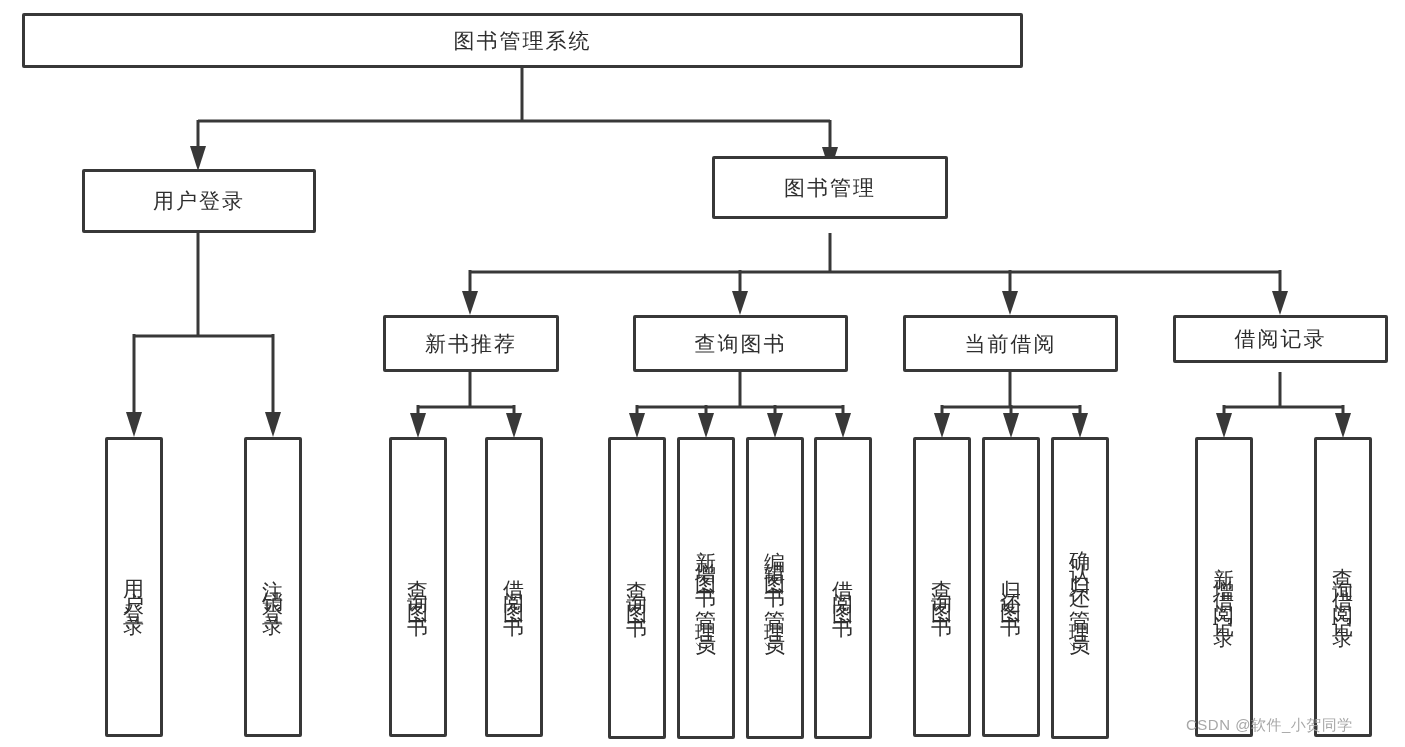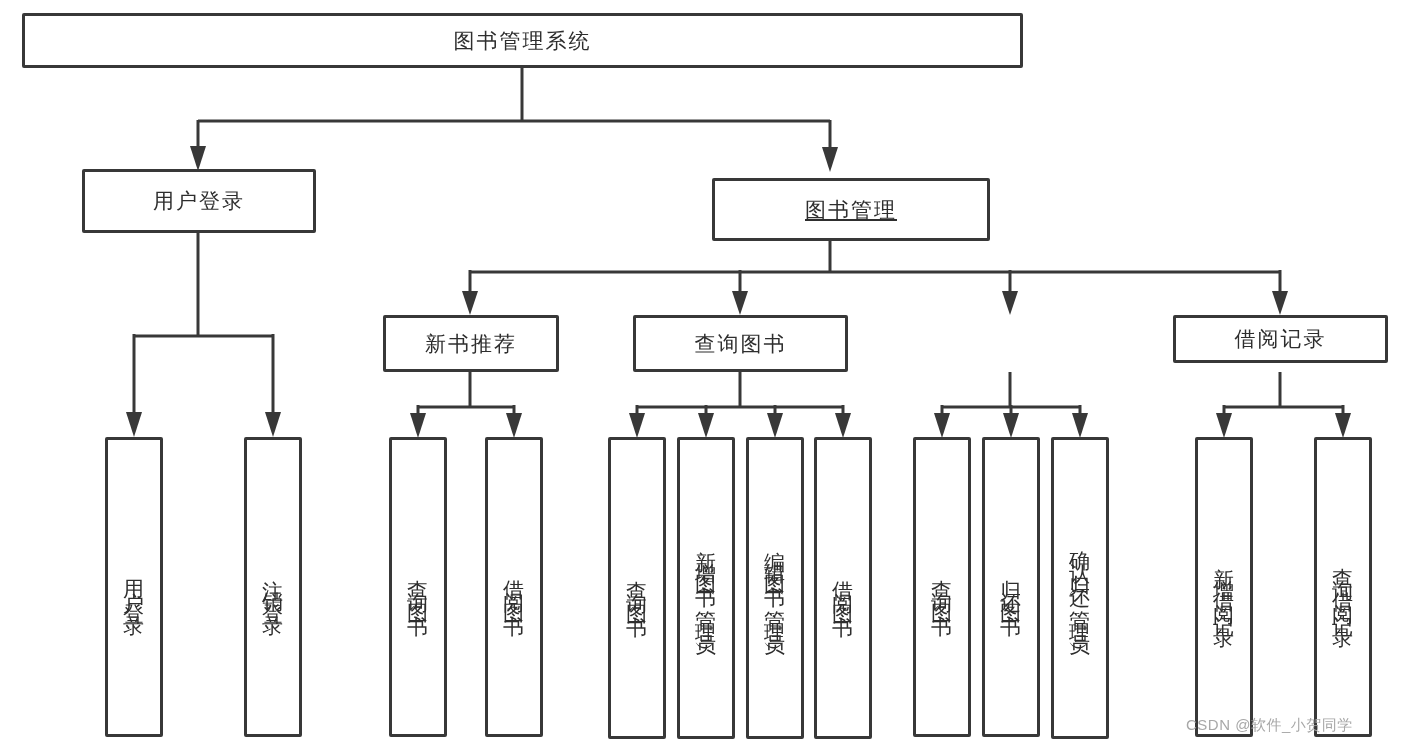--- a/index.html
+++ b/index.html
@@ -128,30 +128,33 @@
     </g>
   </svg>
 
   <div class="box" style="left:22px;top:13px;width:1001px;height:55px;">
     <span class="h-label">图书管理系统</span>
   </div>
 
   <div class="box" style="left:82px;top:169px;width:234px;height:64px;">
     <span class="h-label">用户登录</span>
   </div>
-  <div class="box" style="left:712px;top:178px;width:278px;height:63px;text-decoration:underline;">
+  <div class="box" style="left:712px;top:156px;width:236px;height:63px;">
     <span class="h-label">图书管理</span>
   </div>
 
   <div class="box" style="left:383px;top:315px;width:176px;height:57px;">
     <span class="h-label">新书推荐</span>
   </div>
   <div class="box" style="left:633px;top:315px;width:215px;height:57px;">
     <span class="h-label">查询图书</span>
   </div>
+  <div class="box" style="left:903px;top:315px;width:215px;height:57px;">
+    <span class="h-label">当前借阅</span>
+  </div>
   <div class="box" style="left:1173px;top:315px;width:215px;height:48px;">
     <span class="h-label">借阅记录</span>
   </div>
 
   <div class="box" style="left:105px;top:437px;width:58px;height:300px;">
     <span class="leaf-label">用户登录</span>
   </div>
   <div class="box" style="left:244px;top:437px;width:58px;height:300px;">
     <span class="leaf-label">注销登录</span>
   </div>

